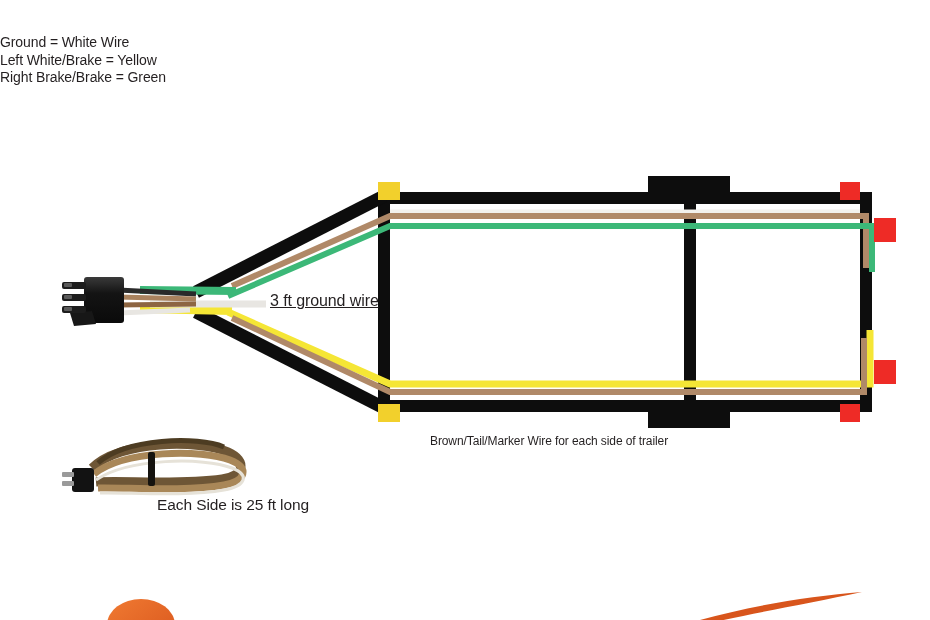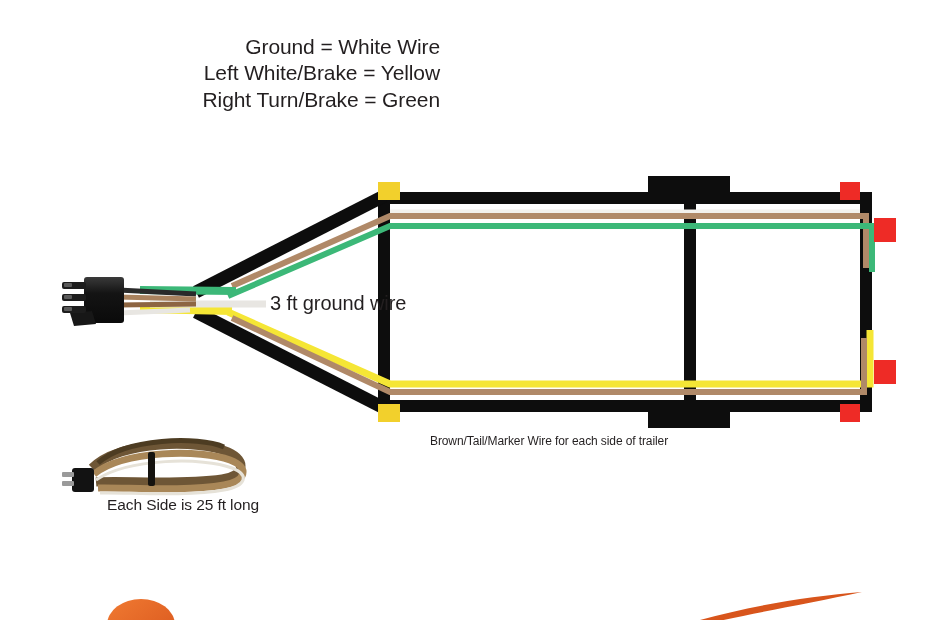--- a/index.html
+++ b/index.html
@@ -19,23 +19,22 @@
     position: absolute;
     left: 0; top: 0;
     width: 930px;
     height: 620px;
   }
   #legend {
     position: absolute;
     left: 0px;
     top: 34px;
     width: 440px;
-    text-align: right;
     line-height: 1.26;
-    font-size: 21px;
+    font-size: 14px;
     letter-spacing: -0.1px;
     color: #231f20;
   }
   #legend div { white-space: nowrap; }
 
   .svgwrap {
     position: absolute;
     left: 0; top: 0;
     width: 930px;
     height: 620px;
@@ -44,48 +43,49 @@
     position: absolute;
     left: 430px;
     top: 434px;
     font-size: 12px;
     letter-spacing: -0.1px;
     color: #231f20;
     white-space: nowrap;
   }
   .caption-coil {
     position: absolute;
-    left: 63px;
+    left: 69px;
     top: 496px;
     width: 240px;
-    text-align: center;
+    text-align: right;
     font-size: 15.5px;
     letter-spacing: -0.1px;
     color: #231f20;
     white-space: nowrap;
   }
   .label-ground {
     position: absolute;
     left: 270px;
     top: 292px;
-    font-size: 20px;
+    font-size: 16px;
     letter-spacing: -0.1px;
     color: #231f20;
     white-space: nowrap;
+    text-decoration: underline;
   }
 </style>
 </head>
 <body>
 
 <div id="stage">
 
   <div id="legend">
     <div>Ground = White Wire</div>
     <div>Left White/Brake = Yellow</div>
-    <div>Right Turn/Brake = Green</div>
+    <div>Right Brake/Brake = Green</div>
   </div>
 
   <svg class="svgwrap" viewBox="0 0 930 620">
 
     <defs>
       <linearGradient id="plugGrad" x1="0" y1="0" x2="0" y2="1">
         <stop offset="0%" stop-color="#3a3a3a"></stop>
         <stop offset="35%" stop-color="#141414"></stop>
         <stop offset="100%" stop-color="#0a0a0a"></stop>
       </linearGradient>

